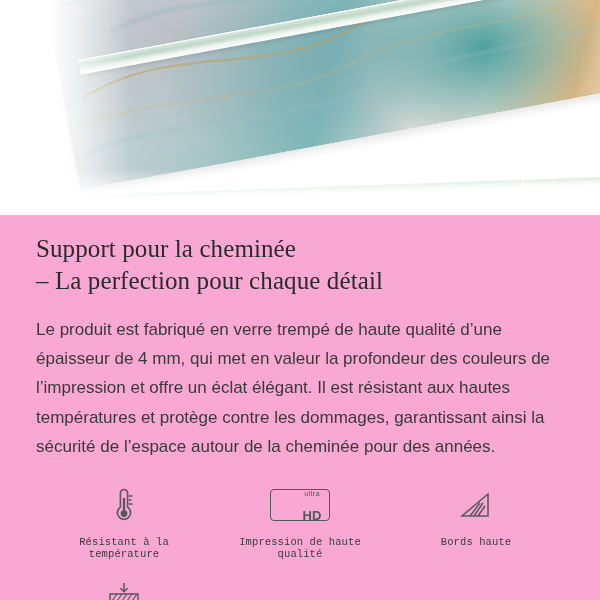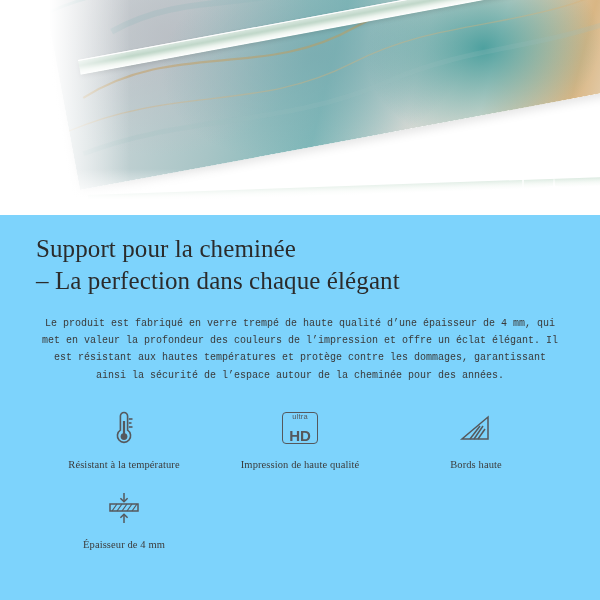--- a/index.html
+++ b/index.html
@@ -10,21 +10,21 @@
     width: 600px;
     height: 600px;
     background: #ffffff;
     font-family: "Liberation Sans", sans-serif;
     overflow: hidden;
   }
   .page {
     position: relative;
     width: 600px;
     height: 600px;
-    background: #7dd3fc;
+    background: #f9a8d4;
     box-sizing: border-box;
   }
 
   
   .hero {
     position: relative;
     width: 600px;
     height: 215px;
     overflow: hidden;
     background: #ffffff;
@@ -139,26 +139,25 @@
     font-family: "Liberation Serif", serif;
     font-size: 25px;
     line-height: 1.28;
     font-weight: 400;
     color: #2b2b2b;
     letter-spacing: 0.1px;
   }
   .headline .line2 { display: block; }
   .body-copy {
     margin: 18px 0 0 0;
-    font-family: Liberation Mono, monospace;
-    font-size: 10px;
+    font-family: Liberation Sans, sans-serif;
+    font-size: 17px;
     line-height: 1.72;
     color: #3a3a3a;
     max-width: 530px;
-    text-align: center;
   }
 
   
   .features {
     margin-top: 22px;
     display: grid;
     grid-template-columns: repeat(3, 1fr);
     row-gap: 16px;
   }
   .feature {
@@ -171,39 +170,40 @@
   }
   .feature-icon {
     height: 44px;
     display: flex;
     align-items: center;
     justify-content: center;
     color: #55585c;
   }
   .feature-label {
     margin-top: 9px;
-    font-family: Liberation Serif, serif;
+    font-family: Liberation Mono, monospace;
     font-size: 10.5px;
     color: #3c3c3c;
     letter-spacing: 0.1px;
   }
   .ultrahd {
     width: 34px;
     height: 30px;
     border: 1.6px solid #55585c;
     border-radius: 4px;
     display: flex;
     flex-direction: column;
     align-items: center;
-    justify-content: space-between;
+    justify-content: flex-start;
     line-height: 1;
     font-family: "Liberation Sans", sans-serif;
+    padding-left: 24px;
   }
   .ultrahd .u1 { font-size: 7.5px; letter-spacing: 0.2px; color: #55585c; }
-  .ultrahd .u2 { font-size: 15px; font-weight: bold; color: #55585c; margin-top: 2px; }
+  .ultrahd .u2 { font-size: 13px; font-weight: bold; color: #55585c; margin-top: 11px; }
 </style>
 </head>
 <body>
 
 <div class="page">
 
   <div class="hero">
     <div class="hero-inner">
       <div class="glass-panel">
         <div class="marble"></div>
@@ -225,21 +225,21 @@
       <span class="sparkle s2"></span>
       <div class="hero-fade-left"></div>
       <div class="hero-fade-bottom"></div>
     </div>
   </div>
 
   <div class="content">
 
     <h1 class="headline">
       <span>Support pour la cheminée</span>
-      <span class="line2">– La perfection dans chaque élégant</span>
+      <span class="line2">– La perfection pour chaque détail</span>
     </h1>
 
     <p class="body-copy">Le produit est fabriqué en verre trempé de haute qualité d’une épaisseur de 4 mm, qui met en valeur la profondeur des couleurs de l’impression et offre un éclat élégant. Il est résistant aux hautes températures et protège contre les dommages, garantissant ainsi la sécurité de l’espace autour de la cheminée pour des années.</p>
 
     <div class="features">
 
       <div class="feature">
         <div class="feature-icon">
           <svg width="26" height="40" viewBox="0 0 26 40" fill="none" stroke="#55585c" stroke-width="1.6" aria-hidden="true">
             <path d="M13 4.5a3.6 3.6 0 0 1 3.6 3.6v14.1a6.6 6.6 0 1 1-7.2 0V8.1A3.6 3.6 0 0 1 13 4.5z"></path>

